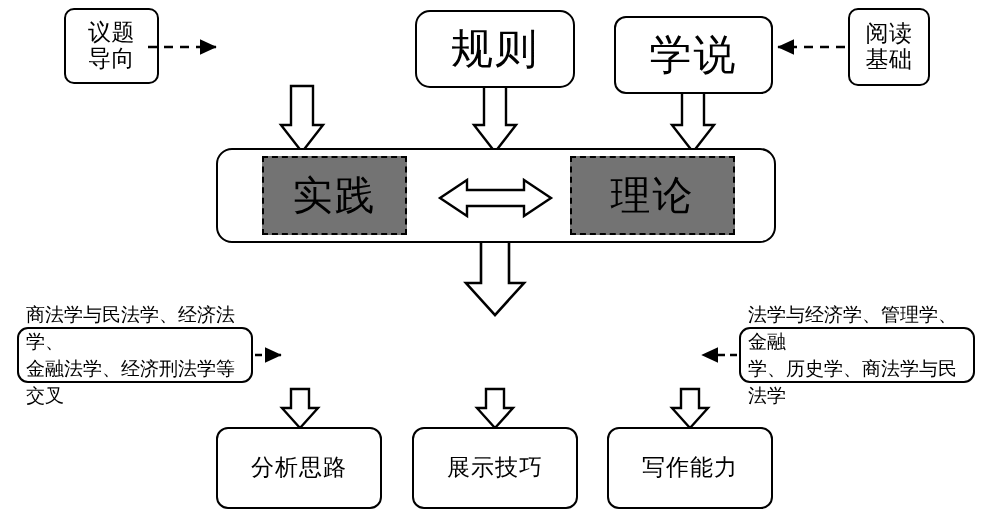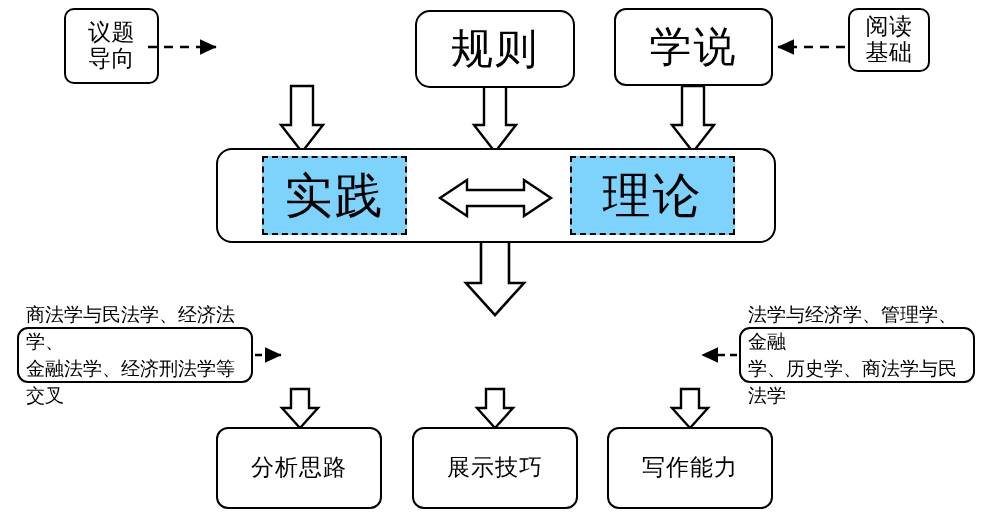--- a/index.html
+++ b/index.html
@@ -73,25 +73,25 @@
     box-sizing: border-box;
     border: 2.8px solid #000000;
     border-radius: 16px;
     background: #ffffff;
     z-index: 2;
   }
   .dashdot-box {
     position: absolute;
     box-sizing: border-box;
     border: 2.4px dashed #000000;
-    background: #7dd3fc;
+    background: #737373;
     display: flex;
     align-items: center;
     justify-content: center;
-    font-size: 48px;
+    font-size: 40px;
     letter-spacing: 2px;
     color: #000000;
     z-index: 3;
   }
 
   
   #arrows {
     position: absolute;
     left: 0; top: 0;
     width: 991px;
@@ -124,27 +124,27 @@
     <polygon points="481,240 509,240 509,283 524,283 495,315 466,283 481,283" fill="#ffffff" stroke="#000000" stroke-width="2.6"></polygon>
 
     <polygon points="291,389 309,389 309,408 318,408 300,428 282,408 291,408" fill="#ffffff" stroke="#000000" stroke-width="2.4"></polygon>
     <polygon points="486,389 504,389 504,408 513,408 495,428 477,408 486,408" fill="#ffffff" stroke="#000000" stroke-width="2.4"></polygon>
     <polygon points="681,389 699,389 699,408 708,408 690,428 672,408 681,408" fill="#ffffff" stroke="#000000" stroke-width="2.4"></polygon>
   </svg>
 
   <div class="node small-node" style="left:64px; top:8px; width:95px; height:76px;">议题
 导向</div>
 
-  <div class="node small-node" style="left:848px; top:8px; width:82px; height:64px;">阅读
+  <div class="node small-node" style="left:848px; top:8px; width:82px; height:78px;">阅读
 基础</div>
 
 
   <div class="node top-node" style="left:415px; top:10px; width:160px; height:78px;border-radius:15px;">规则</div>
 
-  <div class="node top-node" style="left:614px; top:8px; width:159px; height:78px;">学说</div>
+  <div class="node top-node" style="left:614px; top:16px; width:159px; height:78px;">学说</div>
 
   <div class="container-box" style="left:216px; top:148px; width:560px; height:95px;"></div>
 
   <div class="dashdot-box" style="left:262px; top:156px; width:145px; height:79px;">实践</div>
 
   <div class="dashdot-box" style="left:570px; top:156px; width:165px; height:79px;">理论</div>
 
   <div class="node note-node" style="left:17px; top:327px; width:236px; height:56px;">商法学与民法学、经济法学、
 金融法学、经济刑法学等交叉</div>
 

